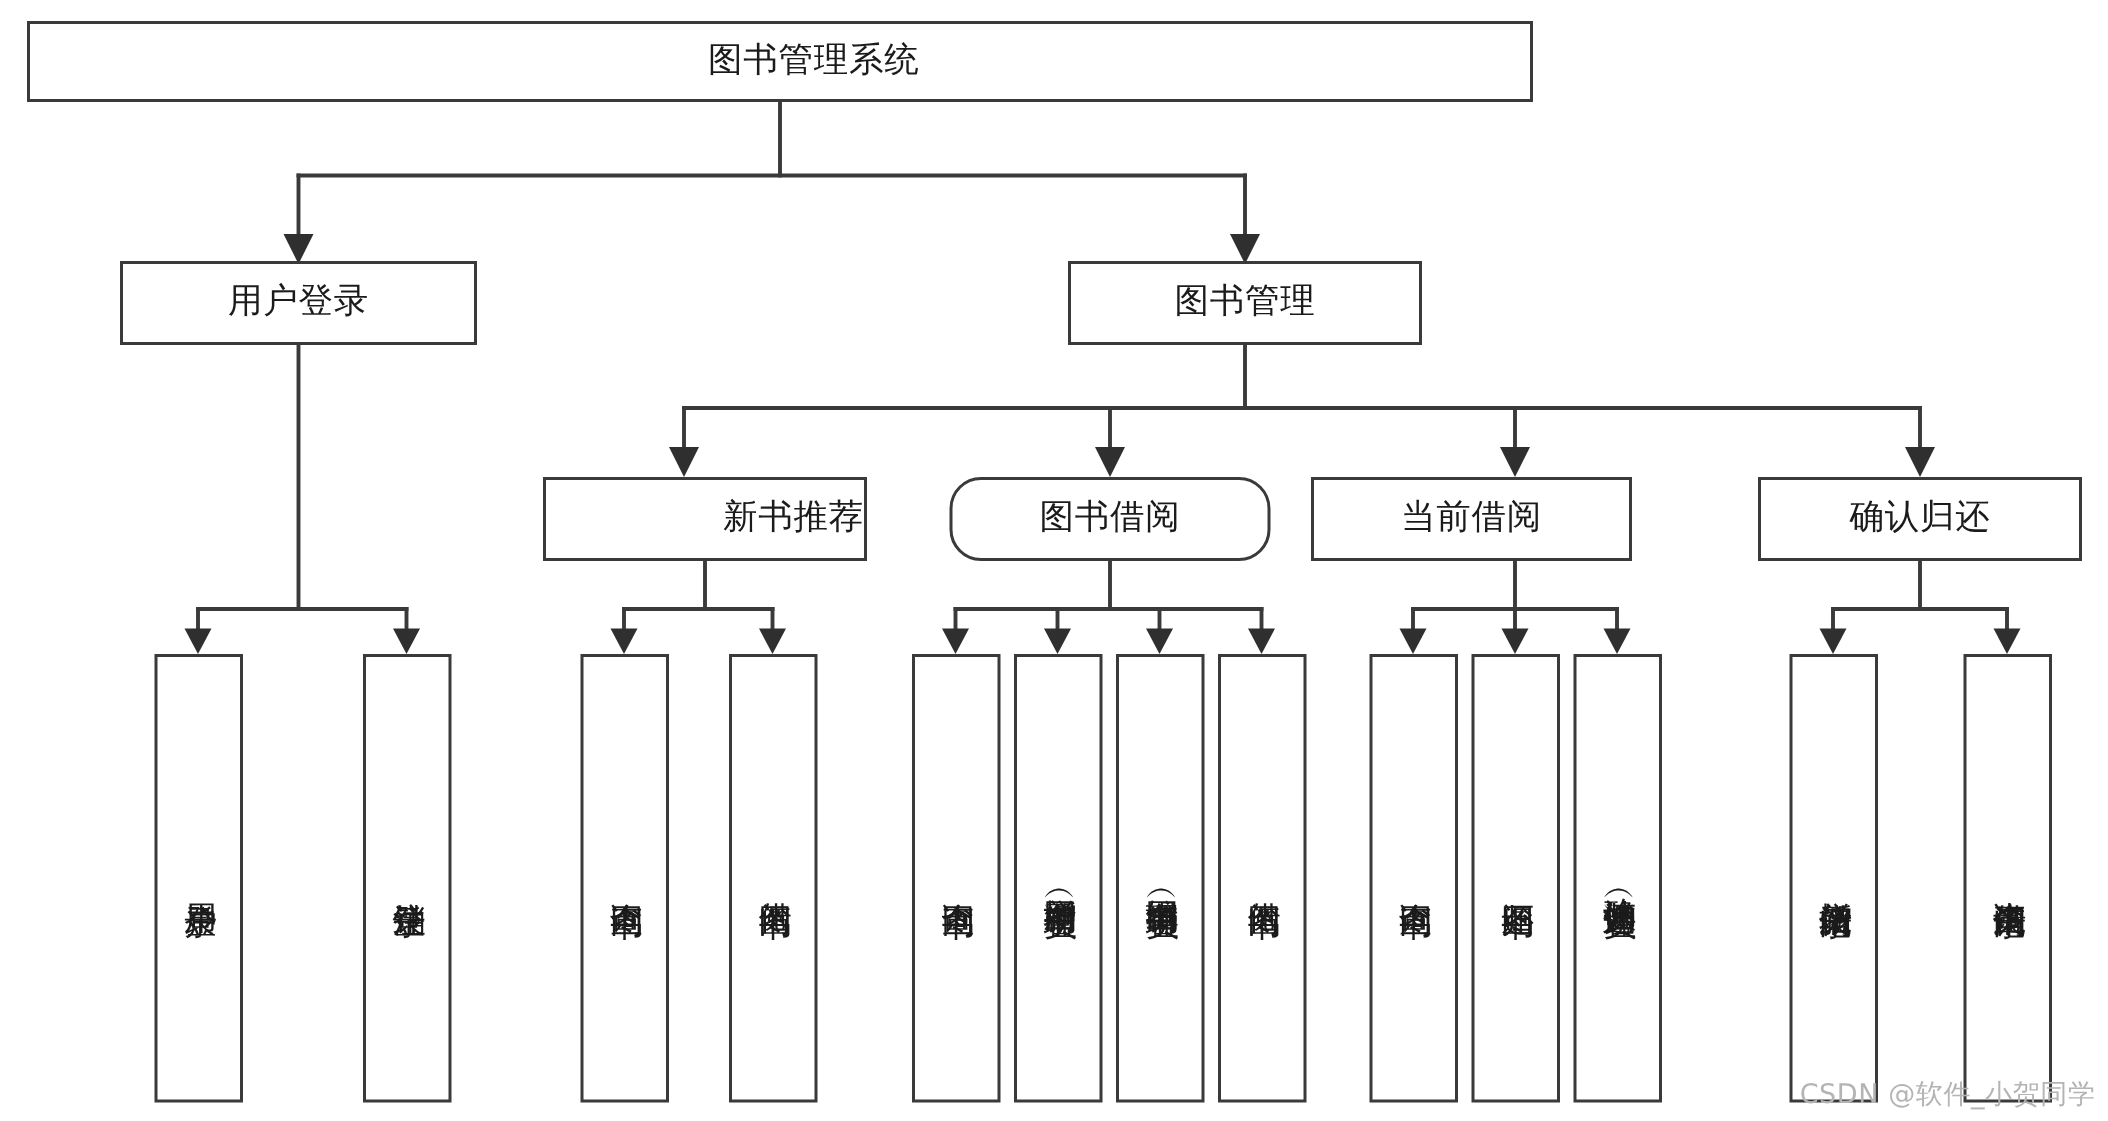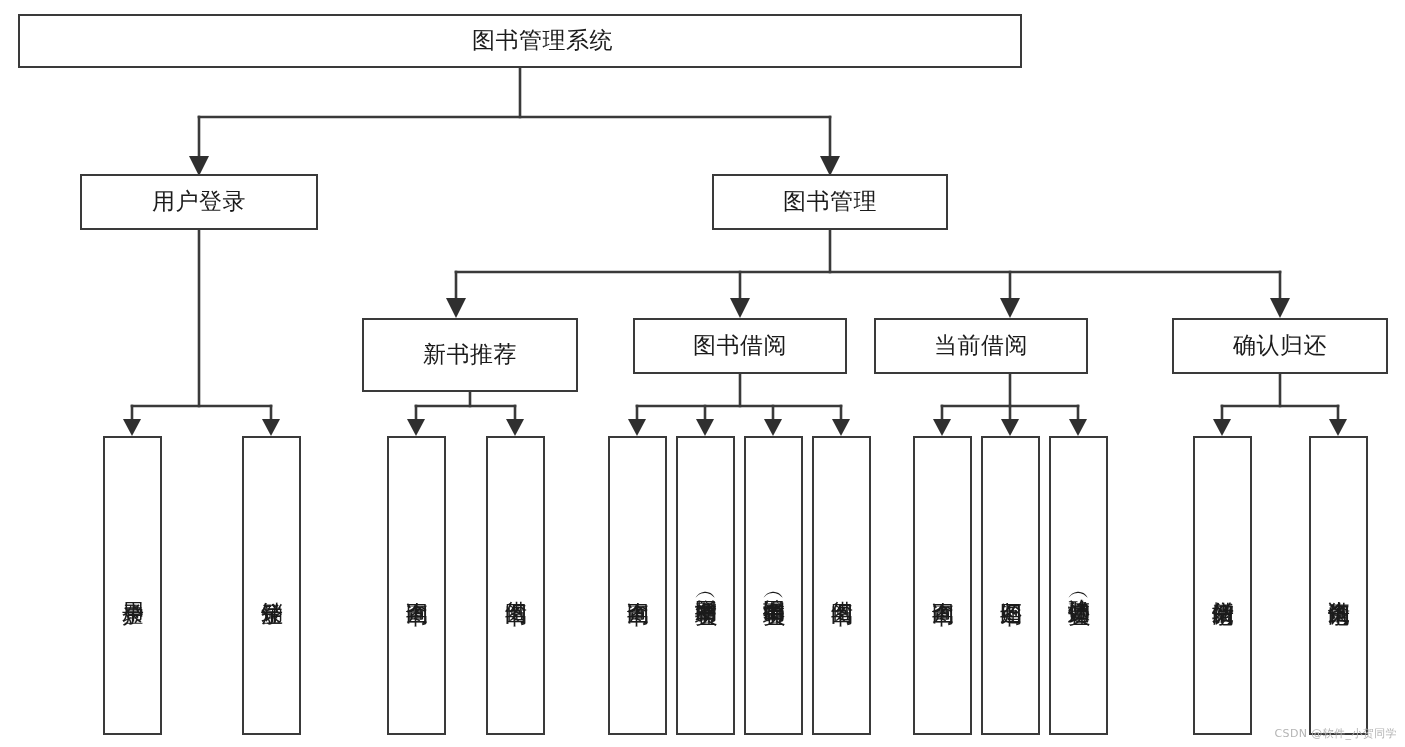--- a/index.html
+++ b/index.html
@@ -57,21 +57,21 @@
     line-height: 1.22;
     letter-spacing: 1px;
     text-align: center;
     max-height: 286px;
     white-space: normal;
   }
   #watermark {
     position: absolute;
     right: 8px;
     bottom: 6px;
-    font-size: 11px;
+    font-size: 18px;
     color: #b4b4b4;
     letter-spacing: 0.4px;
     white-space: nowrap;
     pointer-events: none;
   }
 </style>
 </head>
 <body>
 
 <div id="canvas">
@@ -152,24 +152,24 @@
     <span>图书管理系统</span>
   </div>
 
   <div class="node horiz" style="left:80px; top:174px; width:238px; height:56px;">
     <span>用户登录</span>
   </div>
   <div class="node horiz" style="left:712px; top:174px; width:236px; height:56px;justify-content:center;">
     <span>图书管理</span>
   </div>
 
-  <div class="node horiz" style="left:362px; top:318px; width:216px; height:74px;">
+  <div class="node horiz" style="left:362px; top:318px; width:216px; height:56px;justify-content:flex-end;">
     <span>新书推荐</span>
   </div>
-  <div class="node horiz" style="left:633px; top:318px; width:214px; height:56px;">
+  <div class="node horiz" style="left:633px; top:318px; width:214px; height:56px;border-radius:21px;">
     <span>图书借阅</span>
   </div>
   <div class="node horiz" style="left:874px; top:318px; width:214px; height:56px;">
     <span>当前借阅</span>
   </div>
   <div class="node horiz" style="left:1172px; top:318px; width:216px; height:56px;">
     <span>确认归还</span>
   </div>
 
   <div class="node vert" style="left:103px; top:436px; width:59px; height:299px;">

